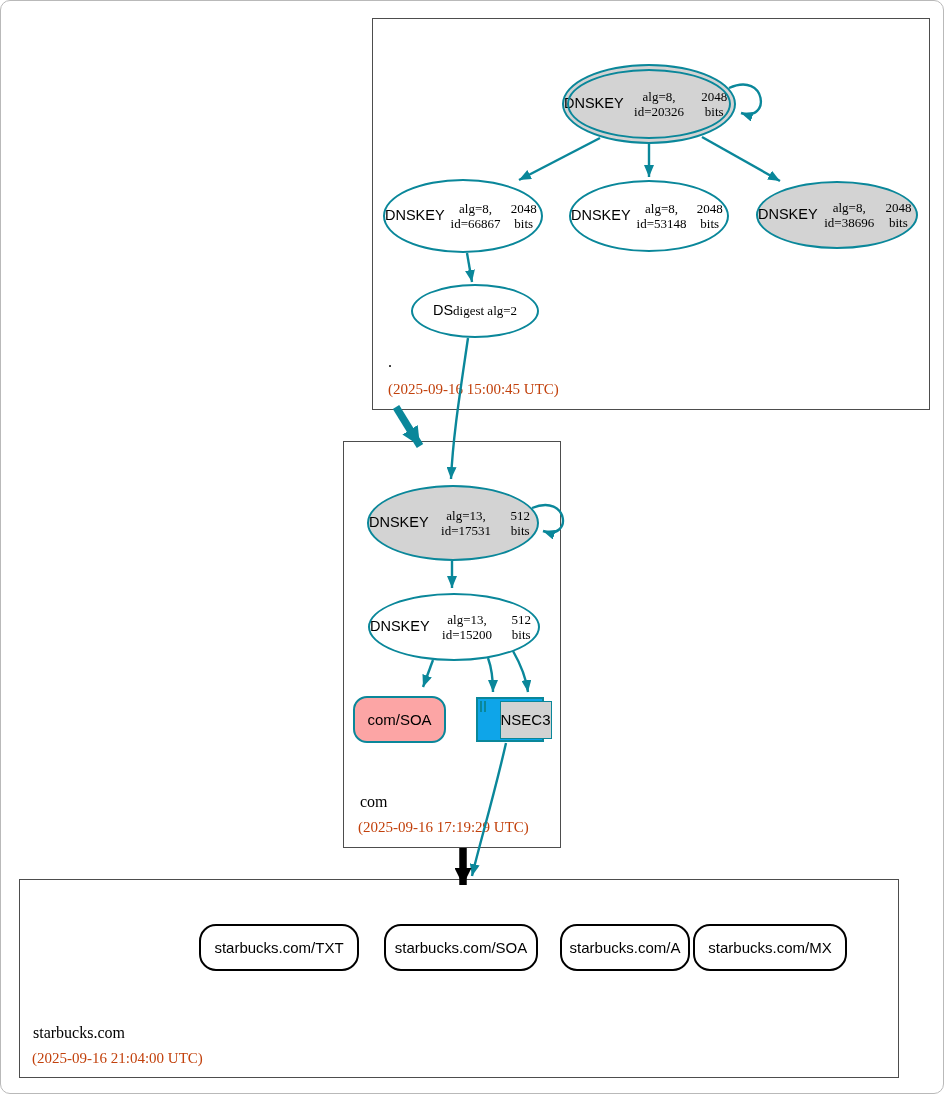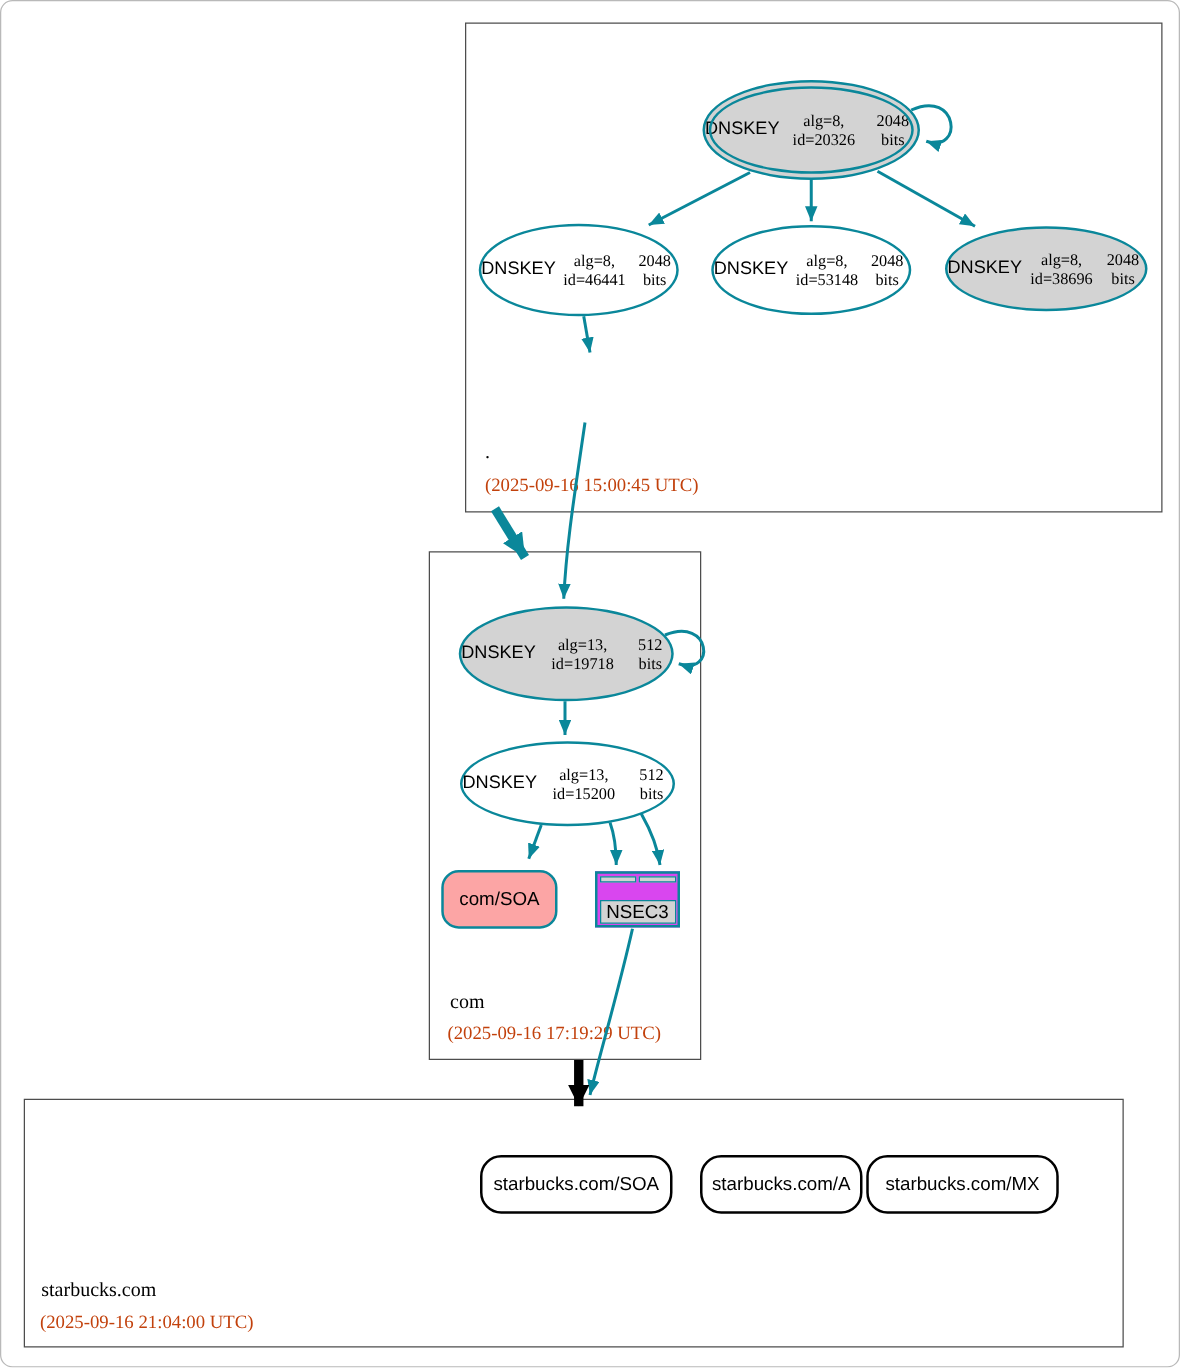--- a/index.html
+++ b/index.html
@@ -31,22 +31,22 @@
 
   .soa-node{
     border:2.4px solid var(--teal);border-radius:14px;background:#fca5a5;
     font:15px "Liberation Sans",sans-serif;
   }
   .rrset{
     border:2.4px solid #000;border-radius:17px;background:#fff;
     font:15px "Liberation Sans",sans-serif;
   }
   .nsec3{
-    position:absolute;box-sizing:border-box;border:2.6px solid var(--teal);background:#d946ef;
-    padding:1.5px;display:flex;flex-direction:column;gap:14px;
+    position:absolute;box-sizing:border-box;border:2.6px solid var(--teal);background:#0ea5e9;
+    padding:1.5px;display:flex;flex-direction:row;gap:14px;
   }
   .nsec3-row{display:flex;gap:2px;height:11px;}
   .nsec3-cell{flex:1;border:1.6px solid var(--teal);background:var(--grayfill);box-sizing:border-box;}
   .nsec3-main{
     flex:1;border:1.6px solid var(--teal);background:var(--grayfill);box-sizing:border-box;
     display:flex;align-items:center;justify-content:center;font:15px "Liberation Sans",sans-serif;
   }
 </style>
 </head>
 <body>
@@ -95,40 +95,44 @@
   </svg>
 
   <div class="node ellipse gray double" style="left:561px;top:63px;width:174px;height:80px">
     <div class="ntitle">DNSKEY</div>
     <div class="ndetail">alg=8, id=20326</div>
     <div class="ndetail">2048 bits</div>
   </div>
 
   <div class="node ellipse" style="left:382px;top:178px;width:160px;height:74px">
     <div class="ntitle">DNSKEY</div>
-    <div class="ndetail">alg=8, id=46441</div>
+    <div class="ndetail">alg=8, id=66867</div>
     <div class="ndetail">2048 bits</div>
   </div>
 
   <div class="node ellipse" style="left:568px;top:179px;width:160px;height:72px">
     <div class="ntitle">DNSKEY</div>
     <div class="ndetail">alg=8, id=53148</div>
     <div class="ndetail">2048 bits</div>
   </div>
 
   <div class="node ellipse gray" style="left:755px;top:180px;width:162px;height:68px">
     <div class="ntitle">DNSKEY</div>
     <div class="ndetail">alg=8, id=38696</div>
     <div class="ndetail">2048 bits</div>
   </div>
 
+  <div class="node ellipse" style="left:410px;top:283px;width:128px;height:54px">
+    <div class="ntitle">DS</div>
+    <div class="ndetail">digest alg=2</div>
+  </div>
 
   <div class="node ellipse gray" style="left:366px;top:484px;width:172px;height:76px">
     <div class="ntitle">DNSKEY</div>
-    <div class="ndetail">alg=13, id=19718</div>
+    <div class="ndetail">alg=13, id=17531</div>
     <div class="ndetail">512 bits</div>
   </div>
 
   <div class="node ellipse" style="left:367px;top:592px;width:172px;height:68px">
     <div class="ntitle">DNSKEY</div>
     <div class="ndetail">alg=13, id=15200</div>
     <div class="ndetail">512 bits</div>
   </div>
 
   <div class="node soa-node" style="left:352px;top:695px;width:93px;height:47px">
@@ -136,20 +140,23 @@
   </div>
 
   <div class="nsec3" style="left:475px;top:696px;width:68px;height:45px">
     <div class="nsec3-row">
       <div class="nsec3-cell"></div>
       <div class="nsec3-cell"></div>
     </div>
     <div class="nsec3-main">NSEC3</div>
   </div>
 
+  <div class="node rrset" style="left:198px;top:923px;width:160px;height:47px">
+    <div>starbucks.com/TXT</div>
+  </div>
   <div class="node rrset" style="left:383px;top:923px;width:154px;height:47px">
     <div>starbucks.com/SOA</div>
   </div>
   <div class="node rrset" style="left:559px;top:923px;width:130px;height:47px">
     <div>starbucks.com/A</div>
   </div>
   <div class="node rrset" style="left:692px;top:923px;width:154px;height:47px">
     <div>starbucks.com/MX</div>
   </div>
 

